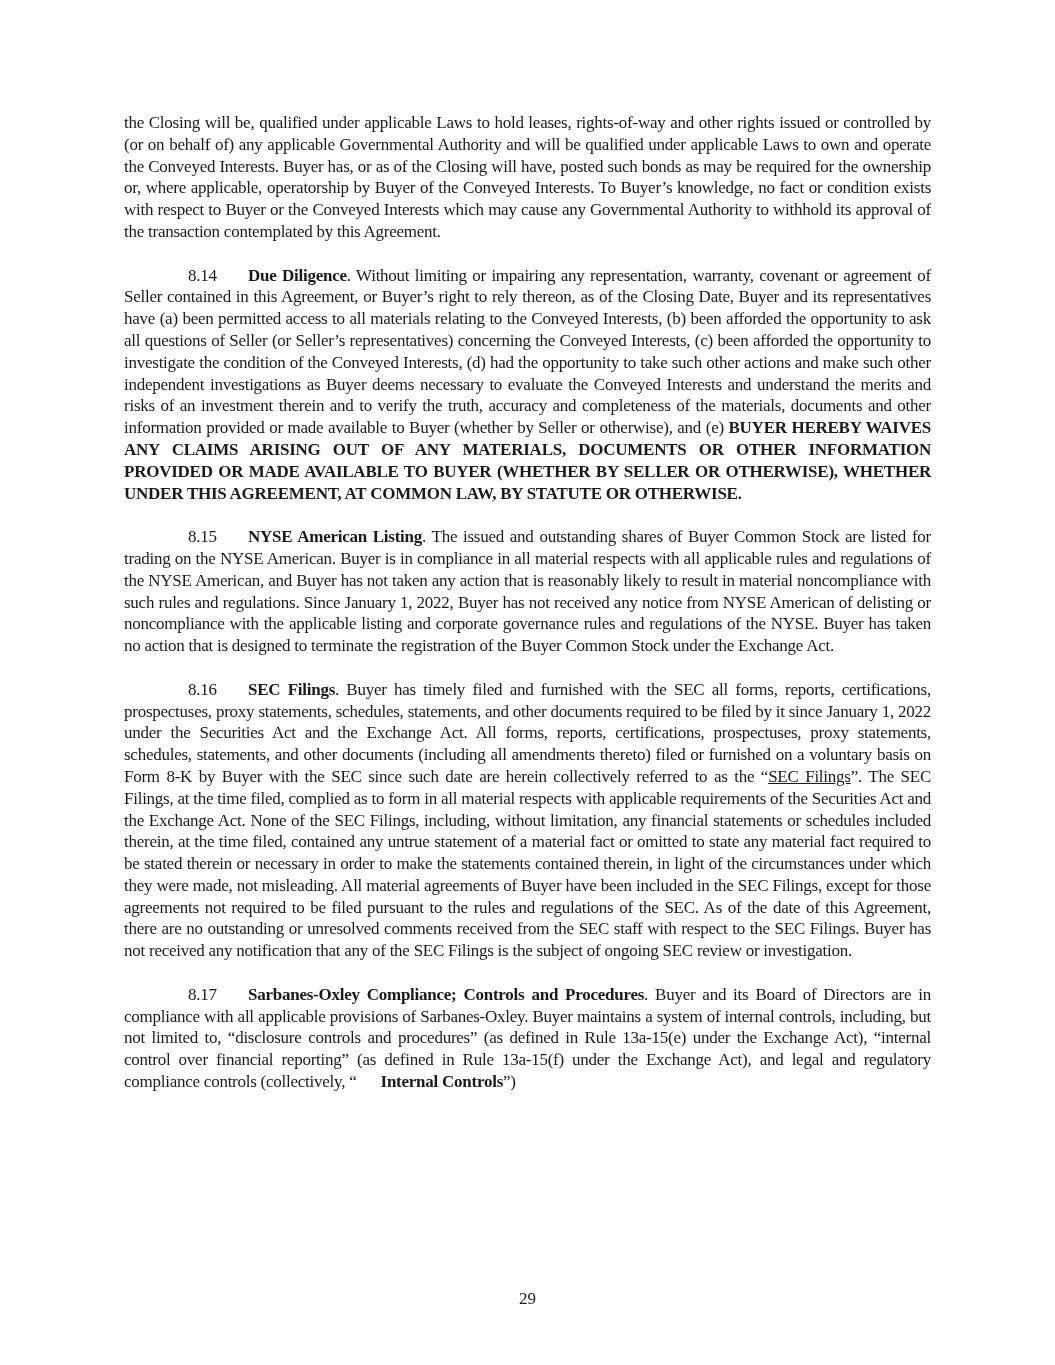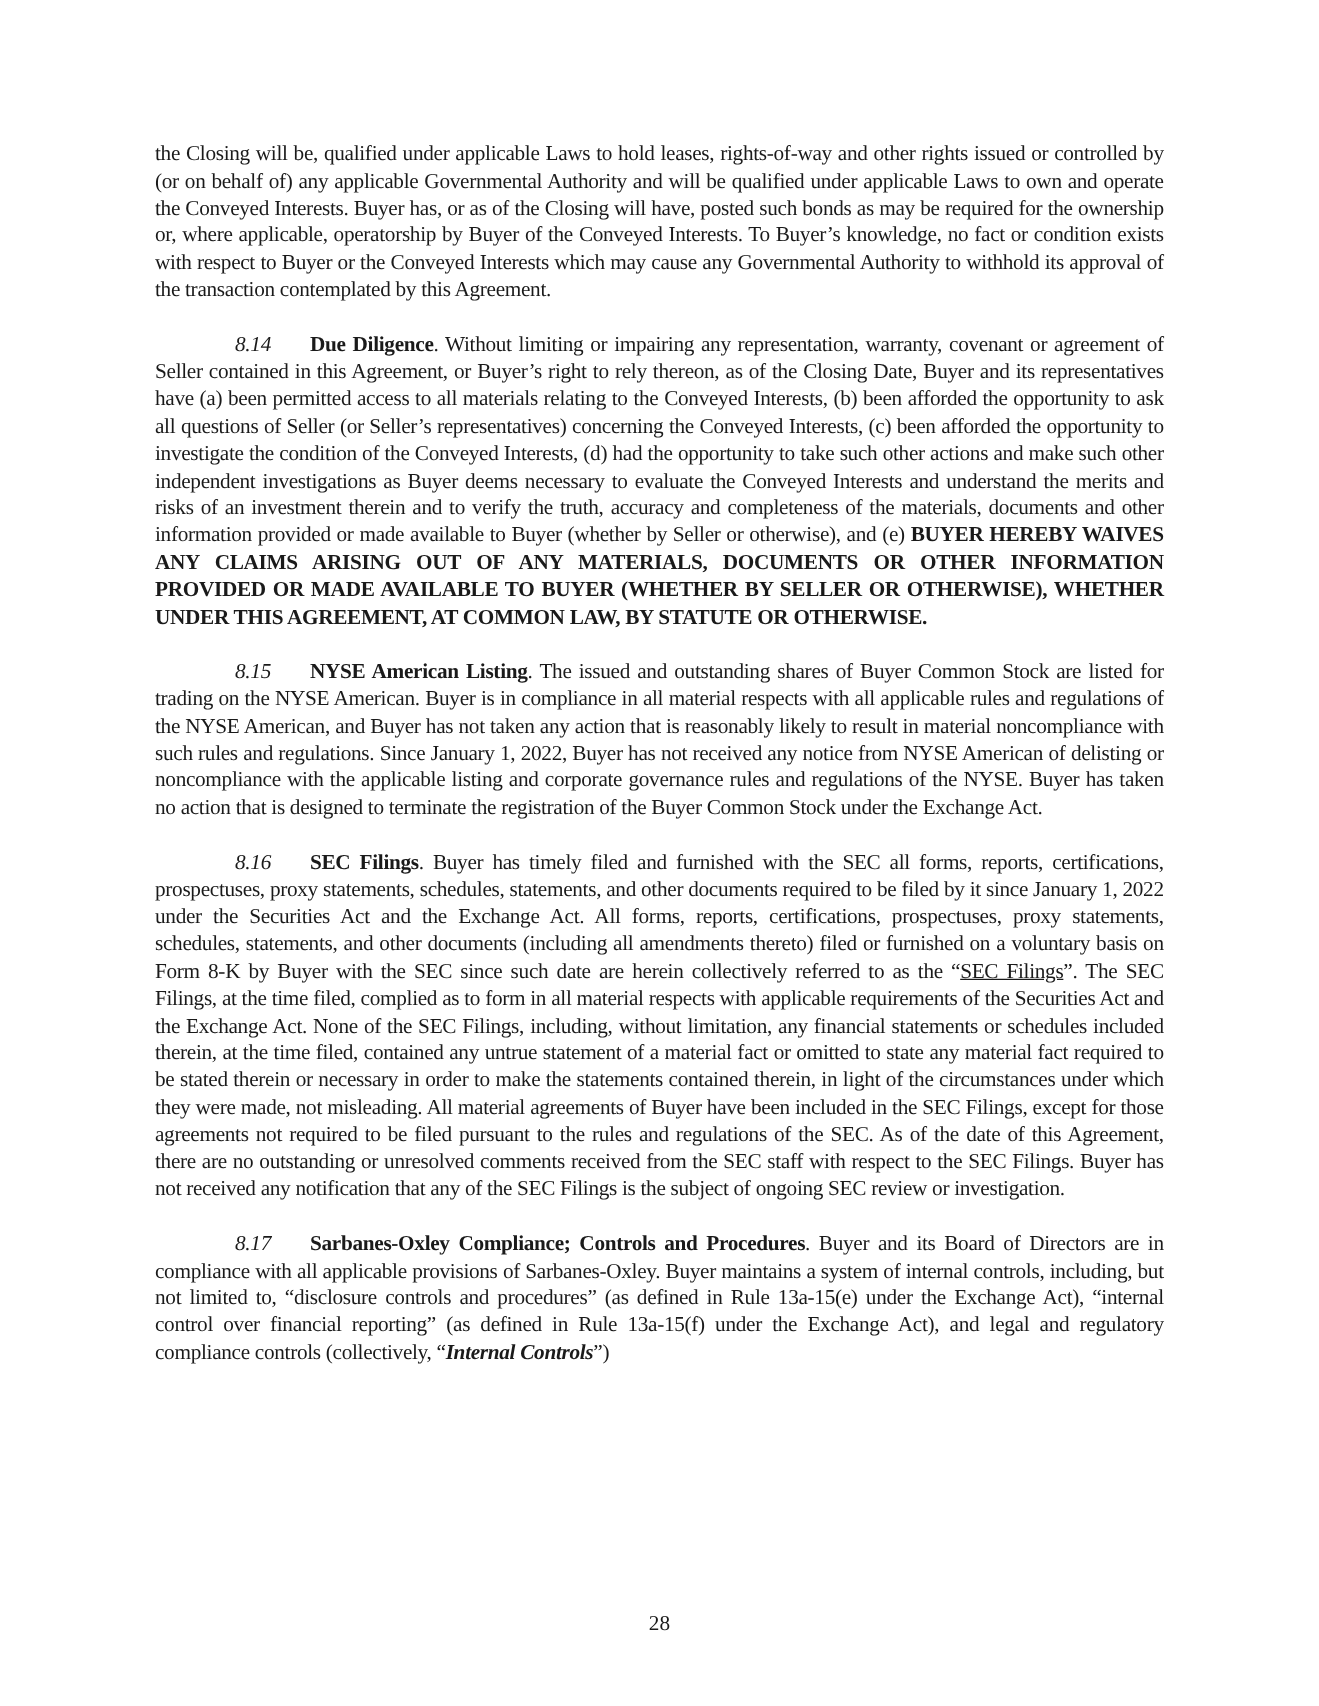--- a/index.html
+++ b/index.html
@@ -29,36 +29,35 @@
       text-align: justify;
       text-align-last: left;
     }
     .para.indent {
       text-indent: 64px;
     }
     .sec-num {
       display: inline-block;
       text-indent: 0;
       width: 60px;
-      font-style: italic;
     }
     .heading {
       font-weight: bold;
       margin-top: 41px;
     }
     .caps {
       font-weight: bold;
       margin-top: 48px;
     }
     .defined {
       text-decoration: underline;
     }
     .bi {
       font-weight: bold;
-      font-style: italic;
+      margin-left: 24px;
     }
     .page-number {
       position: absolute;
       top: 1289px;
       left: 0;
       width: 1055px;
       text-align: center;
       font-size: 17px;
       font-family: "Liberation Serif", "DejaVu Serif", serif;
     }
@@ -73,13 +72,13 @@
   <p class="para indent"><span class="sec-num">8.14</span><span class="heading">Due Diligence</span><span>.  Without limiting or impairing any representation, warranty, covenant or agreement of Seller contained in this Agreement, or Buyer’s right to rely thereon, as of the Closing Date, Buyer and its representatives have (a) been permitted access to all materials relating to the Conveyed Interests, (b) been afforded the opportunity to ask all questions of Seller (or Seller’s representatives) concerning the Conveyed Interests, (c) been afforded the opportunity to investigate the condition of the Conveyed Interests, (d) had the opportunity to take such other actions and make such other independent investigations as Buyer deems necessary to evaluate the Conveyed Interests and understand the merits and risks of an investment therein and to verify the truth, accuracy and completeness of the materials, documents and other information provided or made available to Buyer (whether by Seller or otherwise), and (e) </span><span class="caps">BUYER HEREBY WAIVES ANY CLAIMS ARISING OUT OF ANY MATERIALS, DOCUMENTS OR OTHER INFORMATION PROVIDED OR MADE AVAILABLE TO BUYER (WHETHER BY SELLER OR OTHERWISE), WHETHER UNDER THIS AGREEMENT, AT COMMON LAW, BY STATUTE OR OTHERWISE.</span></p>
 
   <p class="para indent"><span class="sec-num">8.15</span><span class="heading">NYSE American Listing</span><span>.  The issued and outstanding shares of Buyer Common Stock are listed for trading on the NYSE American. Buyer is in compliance in all material respects with all applicable rules and regulations of the NYSE American, and Buyer has not taken any action that is reasonably likely to result in material noncompliance with such rules and regulations. Since January 1, 2022, Buyer has not received any notice from NYSE American of delisting or noncompliance with the applicable listing and corporate governance rules and regulations of the NYSE.  Buyer has taken no action that is designed to terminate the registration of the Buyer Common Stock under the Exchange Act.</span></p>
 
   <p class="para indent"><span class="sec-num">8.16</span><span class="heading">SEC Filings</span><span>.  Buyer has timely filed and furnished with the SEC all forms, reports, certifications, prospectuses, proxy statements, schedules, statements, and other documents required to be filed by it since January 1, 2022 under the Securities Act and the Exchange Act. All forms, reports, certifications, prospectuses, proxy statements, schedules, statements, and other documents (including all amendments thereto) filed or furnished on a voluntary basis on Form 8-K by Buyer with the SEC since such date are herein collectively referred to as the “</span><span class="defined">SEC Filings</span><span>”. The SEC Filings, at the time filed, complied as to form in all material respects with applicable requirements of the Securities Act and the Exchange Act. None of the SEC Filings, including, without limitation, any financial statements or schedules included therein, at the time filed, contained any untrue statement of a material fact or omitted to state any material fact required to be stated therein or necessary in order to make the statements contained therein, in light of the circumstances under which they were made, not misleading. All material agreements of Buyer have been included in the SEC Filings, except for those agreements not required to be filed pursuant to the rules and regulations of the SEC. As of the date of this Agreement, there are no outstanding or unresolved comments received from the SEC staff with respect to the SEC Filings. Buyer has not received any notification that any of the SEC Filings is the subject of ongoing SEC review or investigation.</span></p>
 
   <p class="para indent" style="margin-bottom:0"><span class="sec-num">8.17</span><span class="heading">Sarbanes-Oxley Compliance; Controls and Procedures</span><span>.  Buyer and its Board of Directors are in compliance with all applicable provisions of Sarbanes-Oxley. Buyer maintains a system of internal controls, including, but not limited to, “disclosure controls and procedures” (as defined in Rule 13a-15(e) under the Exchange Act), “internal control over financial reporting” (as defined in Rule 13a-15(f) under the Exchange Act), and legal and regulatory compliance controls (collectively, “</span><span class="bi">Internal Controls</span><span>”)</span></p>
 
 </div>
 
-<div class="page-number">28</div>
+<div class="page-number">29</div>
 
 </body></html>

